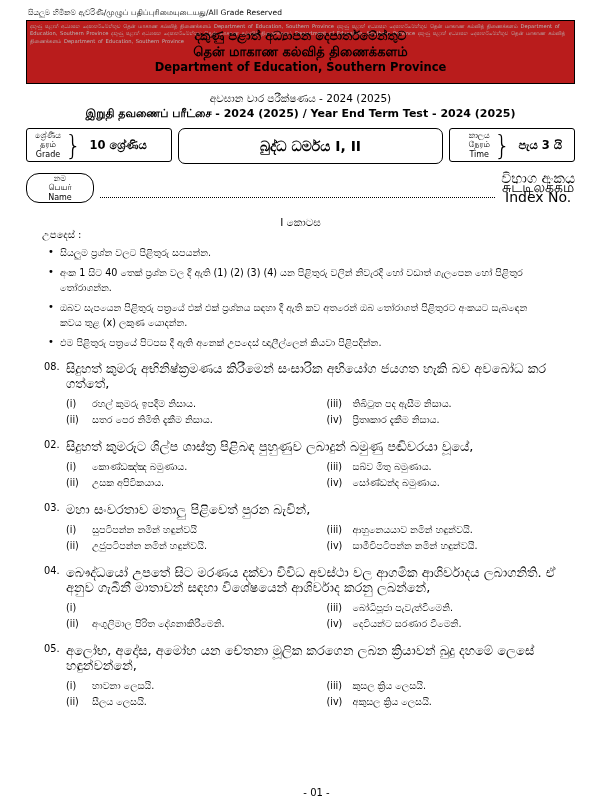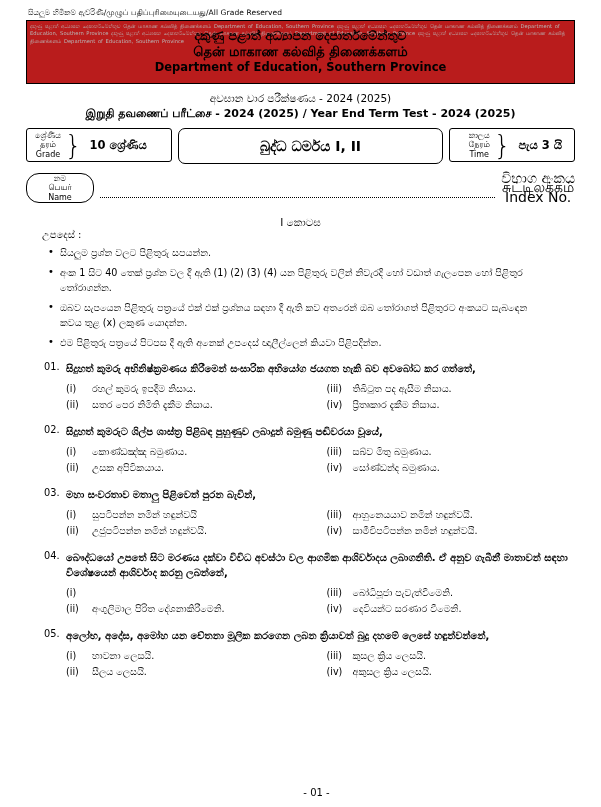--- a/index.html
+++ b/index.html
@@ -202,24 +202,23 @@
     padding-left: 18px;
     position: relative;
   }
   .q-num {
     position: absolute;
     left: 18px;
     top: 0;
     font-size: 9.8px;
   }
   .q-stem {
-    font-size: 10px;
+    font-size: 13px;
     line-height: 15px;
     padding-left: 22px;
-    font-weight: bold;
   }
   .q-opts {
     margin-top: 5px;
     padding-left: 22px;
     display: flex;
   }
   .opt-col {
     width: 50%;
     box-sizing: border-box;
   }
@@ -310,21 +309,21 @@
 
   <div class="instr-title">උපදෙස් :</div>
   <ul class="instr">
     <li>සියලුම ප්‍රශ්න වලට පිළිතුරු සපයන්න.</li>
     <li>අංක 1 සිට 40 තෙක් ප්‍රශ්න වල දී ඇති (1) (2) (3) (4) යන පිළිතුරු වලින් නිවැරදි හෝ වඩාත් ගැලපෙන හෝ පිළිතුර තෝරාගන්න.</li>
     <li>ඔබව සැපයෙන පිළිතුරු පත්‍රයේ එක් එක් ප්‍රශ්නය සඳහා දී ඇති කව අතරෙන් ඔබ තෝරාගත් පිළිතුරට අංකයට සැබඳෙන කවය තුළ (x) ලකුණ යොදන්න.</li>
     <li>එම පිළිතුරු පත්‍රයේ පිටපස දී ඇති අනෙක් උපදෙස් ඥාලීල්ලෙන් කියවා පිළිපදින්න.</li>
   </ul>
 
   <div class="q">
-    <div class="q-num">01.</div>
+    <div class="q-num">08.</div>
     <div class="q-stem">සිදුහත් කුමරු අභිනිෂ්ක්‍රමණය කිරීමෙන් සංසාරික අභියෝග ජයගත හැකි බව අවබෝධ කර ගත්තේ,</div>
     <div class="q-opts">
       <div class="opt-col">
         <div class="opt">
           <span class="rn">(i)</span>
           <span class="ot">රහල් කුමරු ඉපදීම නිසාය.</span>
         </div>
         <div class="opt">
           <span class="rn">(ii)</span>
           <span class="ot">සතර පෙර නිමිති දැකීම නිසාය.</span>

